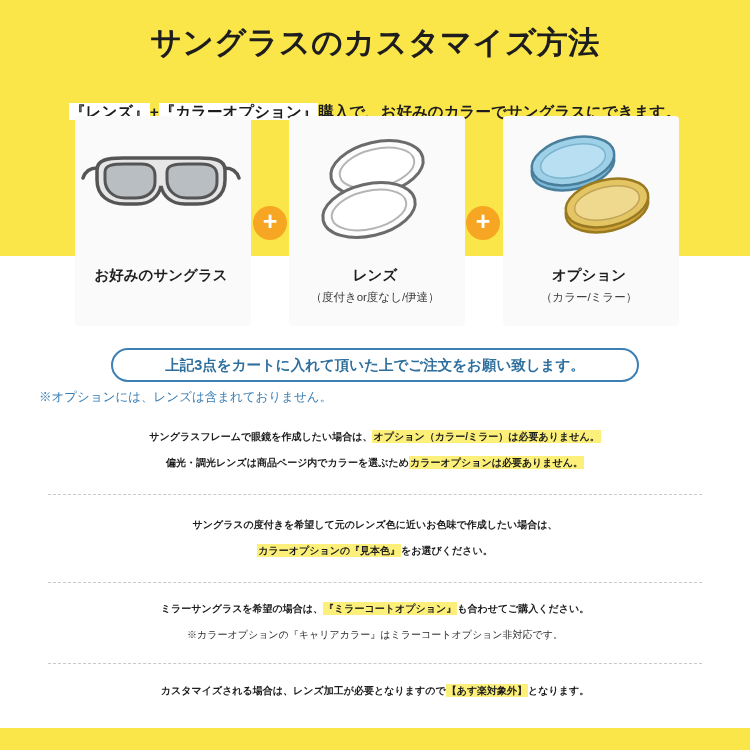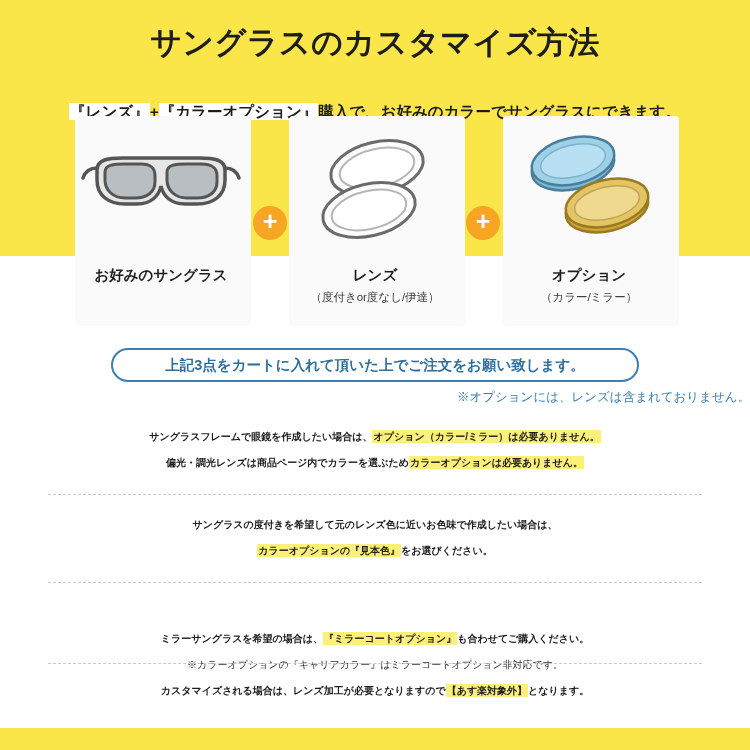--- a/index.html
+++ b/index.html
@@ -110,23 +110,24 @@
     color: #2e6f9e;
     font-size: 14.5px;
     font-weight: bold;
     text-align: center;
     line-height: 30px;
   }
   .note-blue {
     position: absolute;
     left: 0; top: 389px;
     width: 750px;
-    text-align: right;
+    text-align: left;
     font-size: 12.5px;
     color: #3c7fb4;
+    padding-left: 39px;
   }
 
   
   .block {
     position: absolute;
     left: 45px;
     width: 660px;
     text-align: center;
   }
   .line {
@@ -151,21 +152,21 @@
     left: 48px;
     width: 654px;
     border-top: 1px dashed #c9c9c9;
     height: 0;
   }
 
   .b1 { top: 424px; }
   .d1 { top: 494px; }
   .b2 { top: 512px; }
   .d2 { top: 582px; }
-  .b3 { top: 596px; margin-top: 30px; }
+  .b3 { top: 596px; }
   .d3 { top: 663px; }
   .b4 { top: 678px; }
 
   
   .bottom-strip {
     position: absolute;
     left: 0; top: 728px;
     width: 750px; height: 22px;
     background: #fbe64a;
   }

